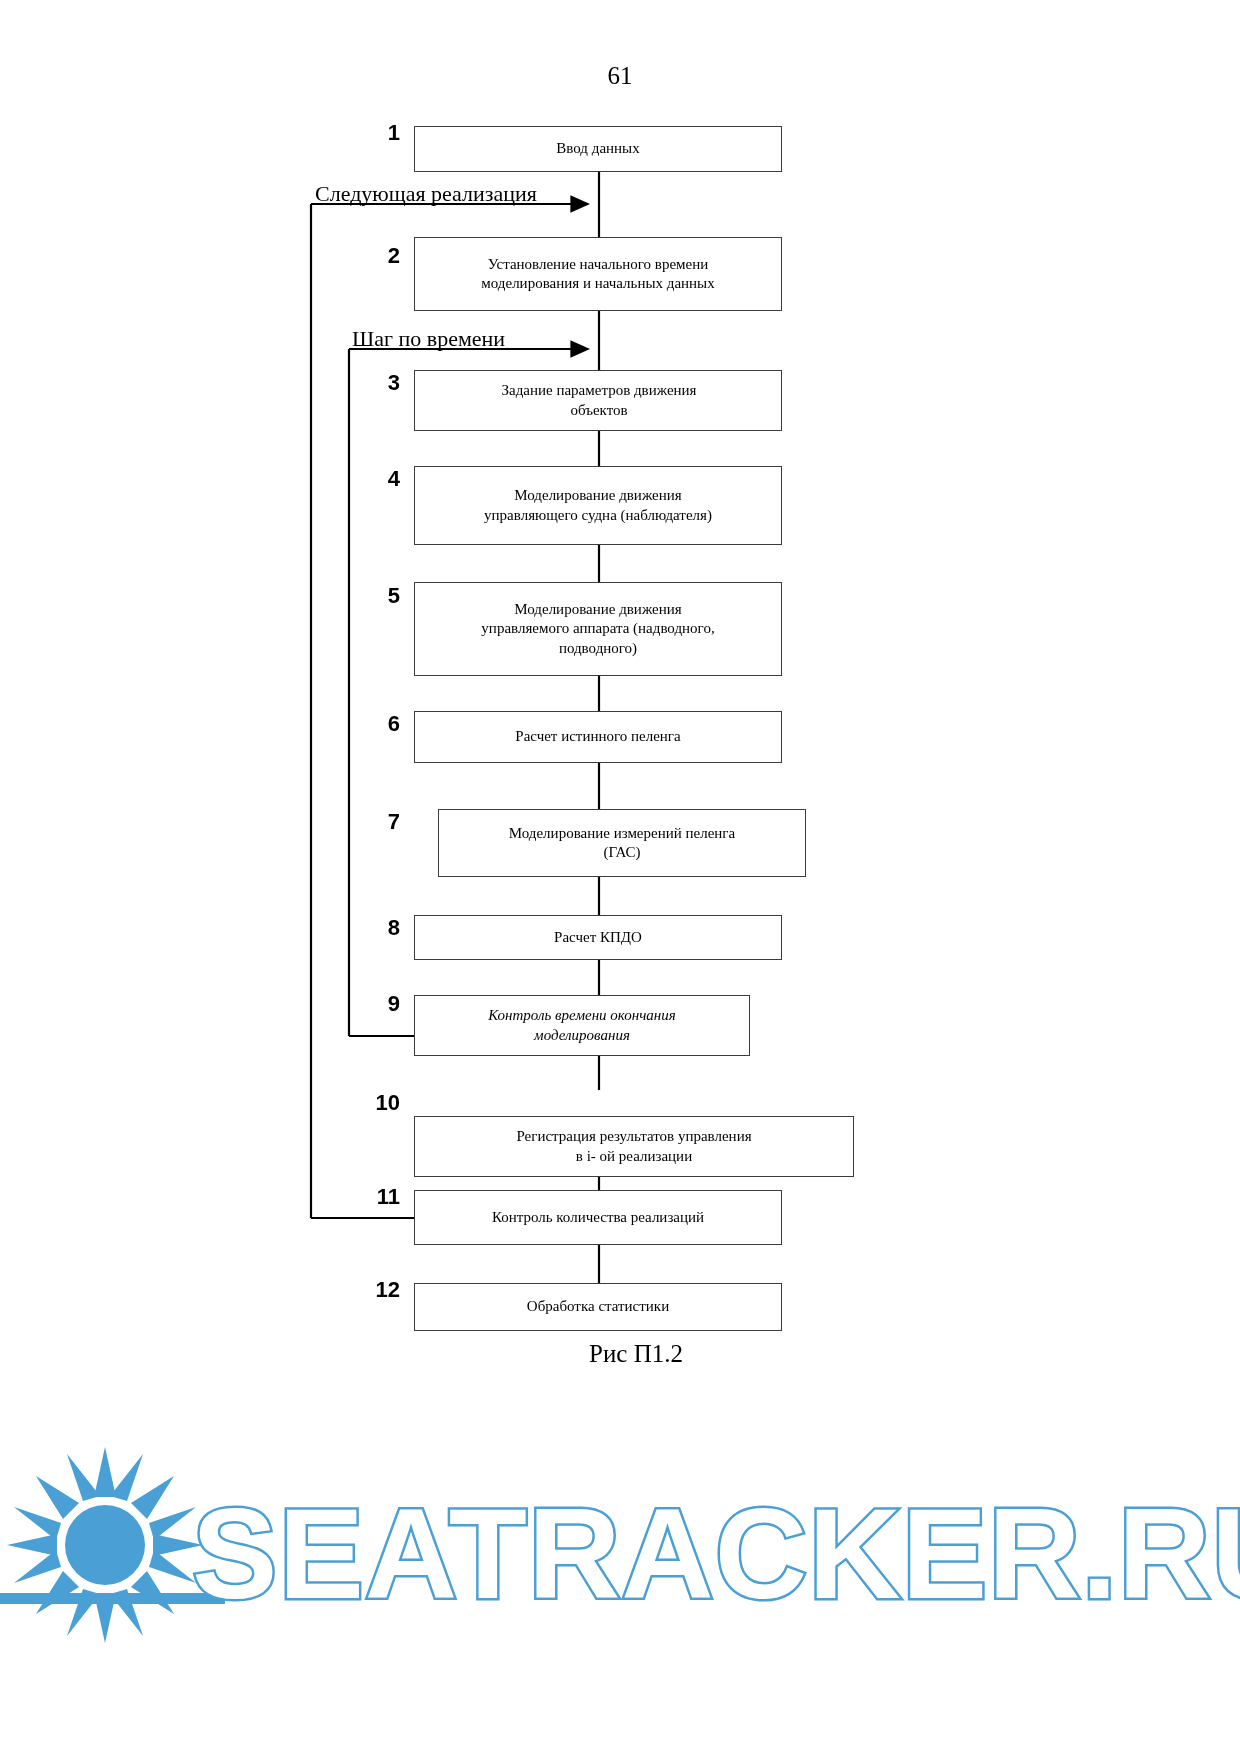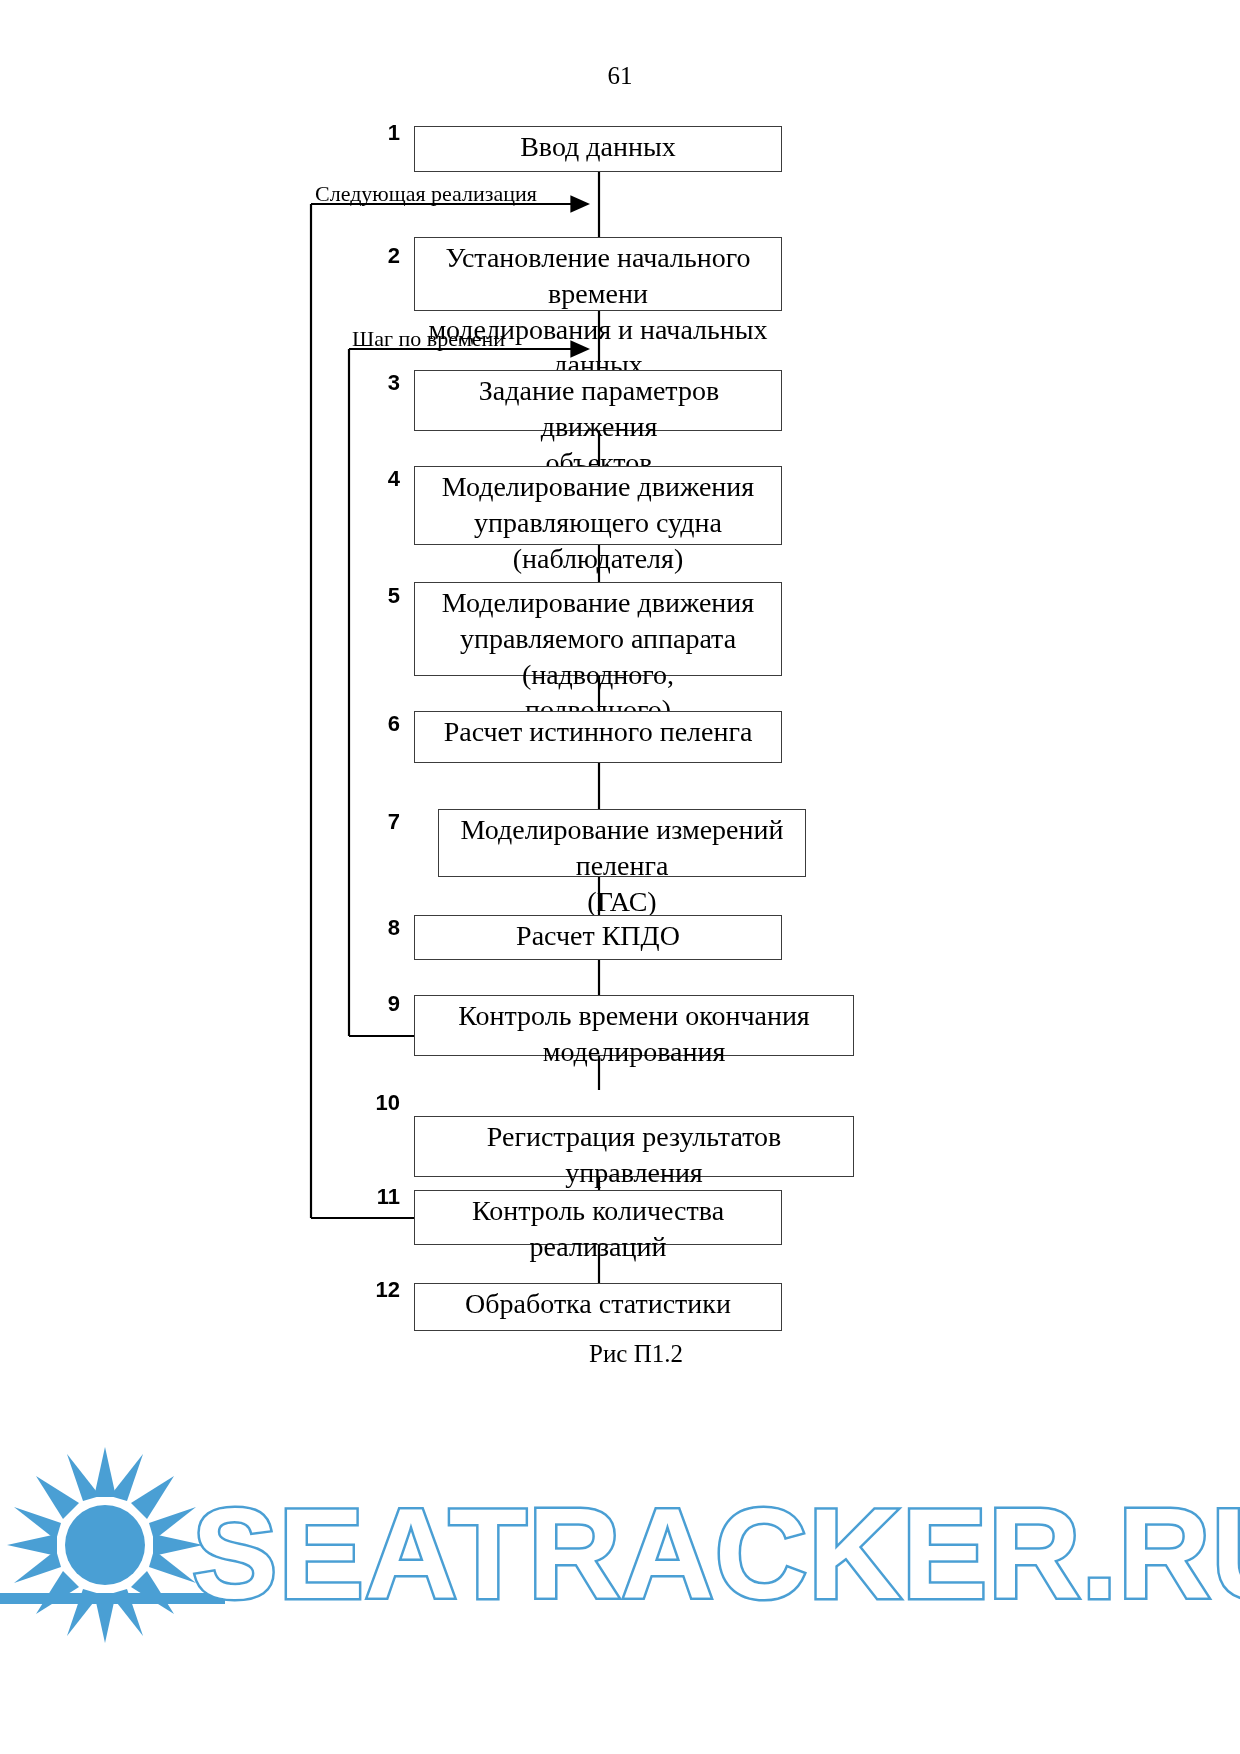--- a/index.html
+++ b/index.html
@@ -43,24 +43,24 @@
     height: 1420px;
   }
 
   
   .node {
     position: absolute;
     box-sizing: border-box;
     border: 1.6px solid #3c3c3c;
     background: #ffffff;
     display: flex;
-    align-items: flex-start;
+    align-items: center;
     justify-content: center;
     text-align: center;
-    font-size: 28px;
+    font-size: 15px;
     line-height: 1.28;
     font-family: "Liberation Serif", "DejaVu Serif", serif;
     padding: 2px 10px;
   }
   .node-label {
     white-space: pre-line;
   }
   .node-num {
     position: absolute;
     font-family: "Liberation Sans", sans-serif;
@@ -200,21 +200,21 @@
     <span class="node-label">Моделирование измерений пеленга
 (ГАС)</span>
   </div>
 
   <div class="node-num" style="left:370px; top:917px; width:30px;">8</div>
   <div class="node" style="left:414px; top:915px; width:368px; height:45px;">
     <span class="node-label">Расчет КПДО</span>
   </div>
 
   <div class="node-num" style="left:370px; top:993px; width:30px;">9</div>
-  <div class="node" style="left:414px; top:995px; width:440px; height:61px;">
+  <div class="node" style="left:414px; top:995px; width:336px; height:61px;font-style:italic;">
     <span class="node-label">Контроль времени окончания
 моделирования</span>
   </div>
 
   <div class="node-num" style="left:360px; top:1092px; width:40px;">10</div>
   <div class="node" style="left:414px; top:1116px; width:440px; height:61px;">
     <span class="node-label">Регистрация результатов управления
 в i- ой реализации</span>
   </div>
 

